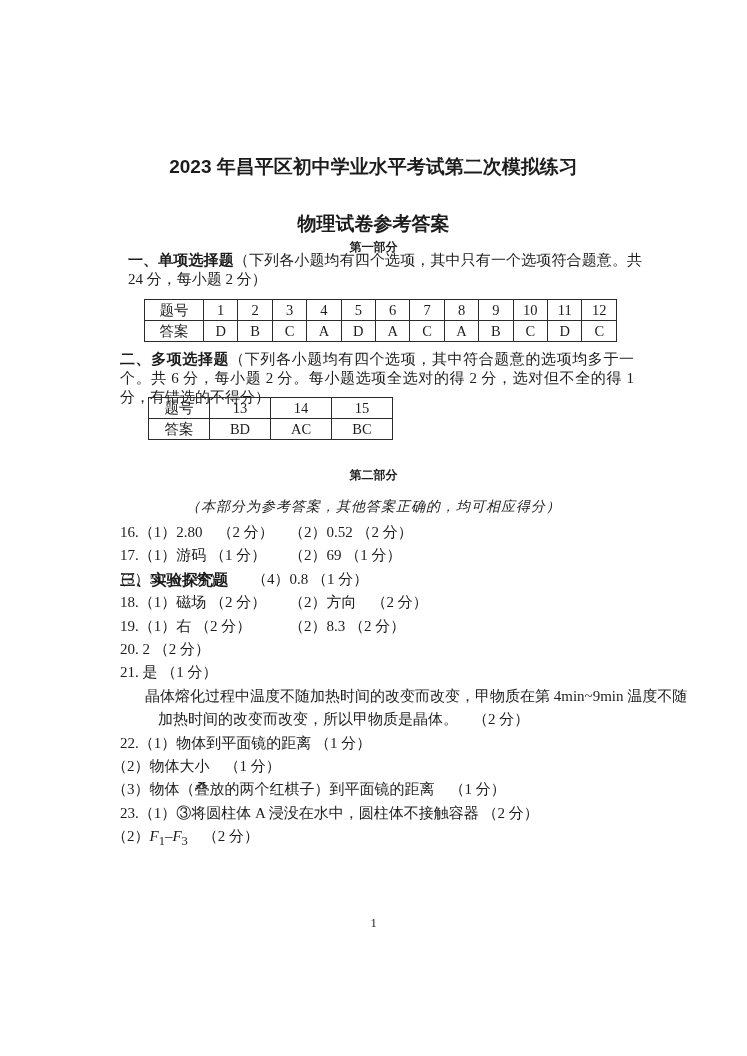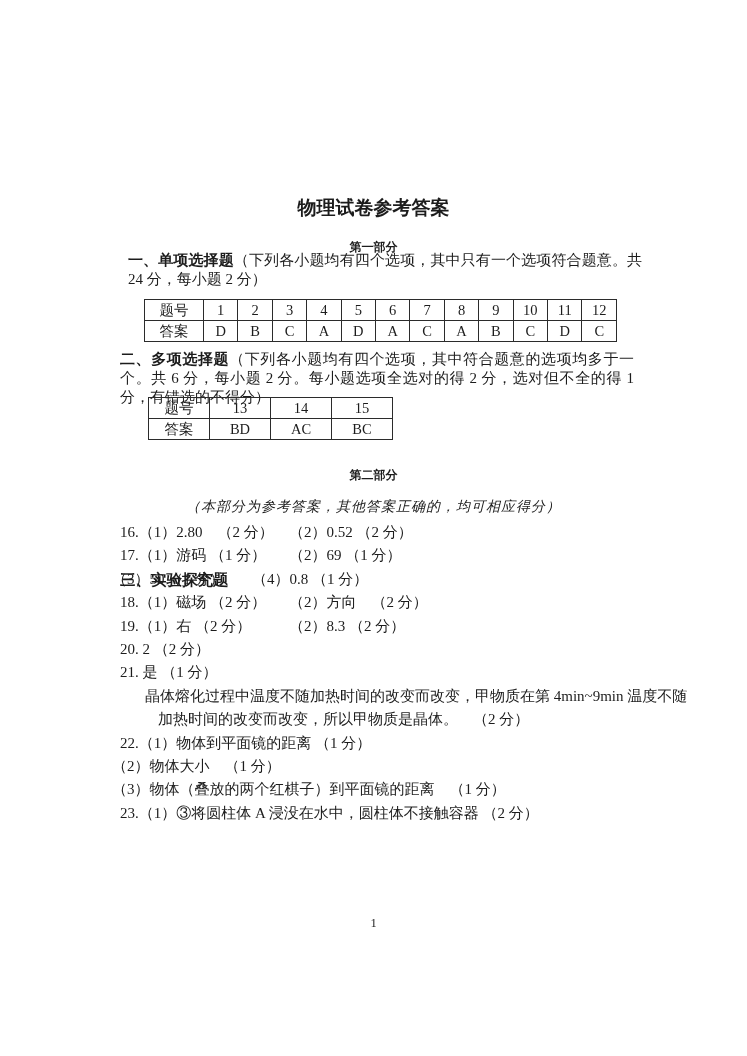--- a/index.html
+++ b/index.html
@@ -71,22 +71,23 @@
   .formula{font-style:italic;}
   .footer{
     top:916px;font-size:12.5px;line-height:15px;
   }
 </style>
 </head>
 <body>
 
 <div class="page">
 
+  <div class="abs center title" style="top:155px">2023 年昌平区初中学业水平考试第二次模拟练习</div>
 
-  <div class="abs center title" style="top:196px">物理试卷参考答案</div>
+  <div class="abs center title" style="top:212px">物理试卷参考答案</div>
 
   <div class="abs center h1" style="top:235px">第一部分</div>
 
   <p class="abs secp" style="top:242px;margin:8px"><span class="seclabel">一、单项选择题</span><span>（下列各小题均有四个选项，其中只有一个选项符合题意。共 24 分，每小题 2 分）</span></p>
 
   <table class="abs anstable t1" style="top:299px;left:144px">
     <tbody>
         <tr>
       <td class="hdr">题号</td>
       <td>1</td>
@@ -152,17 +153,18 @@
     <div class="ans-line"><span class="c1">18.（1）磁场 （2 分）</span><span>（2）方向　（2 分）</span></div>
     <div class="ans-line"><span class="c1">19.（1）右 （2 分）</span><span>（2）8.3 （2 分）</span></div>
     <div class="ans-line"><span>20. 2 （2 分）</span></div>
     <div class="ans-line"><span>21. 是 （1 分）</span></div>
     <div class="ans-line para"><span>晶体熔化过程中温度不随加热时间的改变而改变，甲物质在第 4min~9min 温度不随</span></div>
     <div class="ans-line para2"><span>加热时间的改变而改变，所以甲物质是晶体。　（2 分）</span></div>
     <div class="ans-line"><span>22.（1）物体到平面镜的距离 （1 分）</span></div>
     <div class="ans-line sub"><span>（2）物体大小　（1 分）</span></div>
     <div class="ans-line sub"><span>（3）物体（叠放的两个红棋子）到平面镜的距离　（1 分）</span></div>
     <div class="ans-line"><span>23.（1）③将圆柱体 A 浸没在水中，圆柱体不接触容器 （2 分）</span></div>
+    <div class="ans-line sub"><span>（2）</span><span class="formula">F</span><sub>1</sub><span>–</span><span class="formula">F</span><sub>3</sub><span>　（2 分）</span></div>
   </div>
 
   <div class="abs center footer">1</div>
 
 </div>
 
 </body></html>

